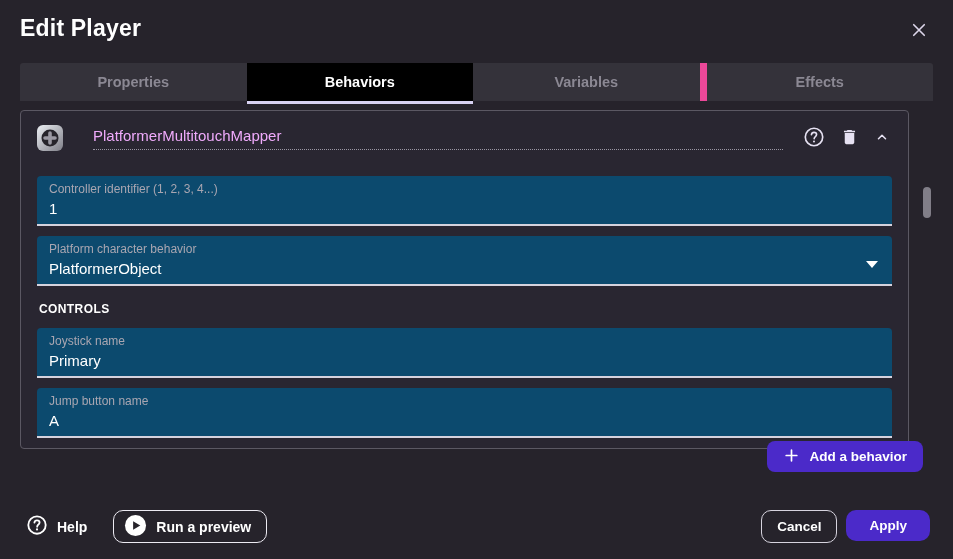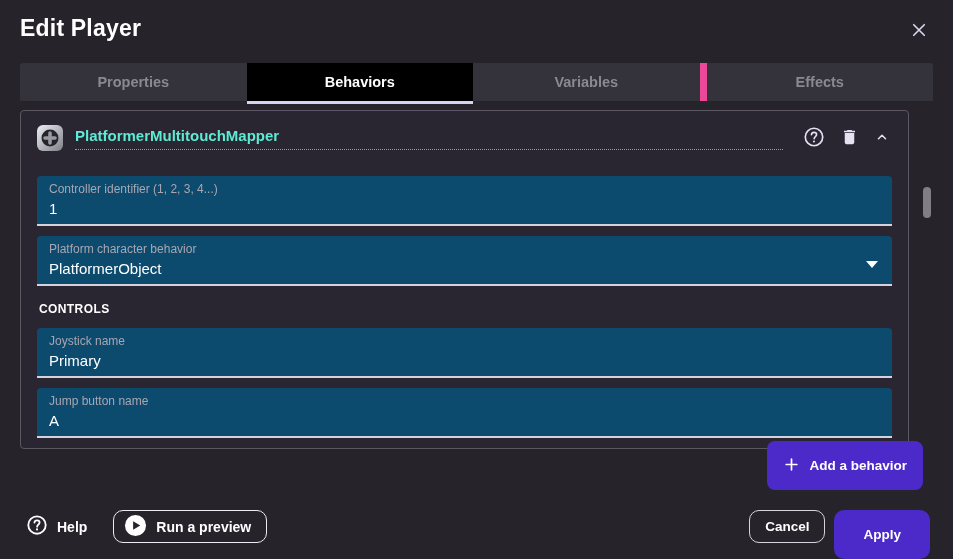--- a/index.html
+++ b/index.html
@@ -46,25 +46,25 @@
     margin: 9px 0 0 20px;
     width: 889px; height: 339px;
     border: 1px solid #5b5863;
     border-radius: 4px;
     background: #292631;
     padding: 12px 16px;
   }
   .card-header { display: flex; align-items: center; height: 30px; }
   .behavior-icon { width: 26px; height: 26px; flex: 0 0 auto; }
   .behavior-name {
-    flex: 1; margin: 0 18px 0 12px;
-    font-size: 15px; color: #5eead4;
+    flex: 1; margin: 0 18px 0 30px;
+    font-size: 15px; color: #f0abfc;
     border-bottom: 1px dotted #9a96a3;
     padding-bottom: 5px;
-    white-space: nowrap; overflow: hidden; font-weight: bold;
+    white-space: nowrap; overflow: hidden;
   }
   .card-actions { display: flex; align-items: center; gap: 11px; }
   .icon-btn { background: none; border: none; cursor: pointer; display: flex; align-items: center; justify-content: center; padding: 2px; }
 
   .fields { margin-top: 23px; }
   .field {
     background: #0c4a6e;
     border-radius: 4px 4px 0 0;
     border-bottom: 2px solid #d5d2dd;
     padding: 6px 12px 5px 12px;
@@ -88,21 +88,21 @@
     width: 8px; height: 31px; border-radius: 4px;
     background: #817e88; cursor: grab;
   }
 
   
   .add-row { position: absolute; right: 30px; top: 441px; }
   .btn { font-family: "Liberation Sans", sans-serif; font-weight: bold; cursor: pointer; }
   .btn-primary {
     background: #4b2ac9; color: #fff; border: none;
     border-radius: 8px; font-size: 13.5px;
-    height: 49px; padding: 0 16px;
+    height: 31px; padding: 0 16px;
     display: inline-flex; align-items: center; gap: 9px;
   }
 
   
   .footer {
     position: absolute; left: 0; right: 0; bottom: 0;
     height: 54px; padding: 0 23px 0 26px;
     display: flex; align-items: flex-start;
   }
   .help-group { display: flex; align-items: center; gap: 9px; height: 33px; margin-top: 5px; cursor: pointer; background: none; border: none; }
@@ -110,21 +110,21 @@
   .btn-outline {
     background: none; color: #fff; border: 1px solid #eceaf2;
     border-radius: 10px; font-size: 14px;
     height: 33px; padding: 8px 15px;
     display: inline-flex; align-items: center; gap: 9px;
     margin-top: 5px;
   }
   .preview-btn { margin-left: 26px; padding-left: 10px; }
   .footer-right { margin-left: auto; display: flex; gap: 9px; }
   .btn-cancel { border-color: #d6d3de; font-size: 13.5px; }
-  .btn-apply { border-radius: 10px; margin-top: 5px; font-size: 13.5px; padding: 0 29px; }
+  .btn-apply { border-radius: 10px; margin-top: 5px; font-size: 13.5px; padding: 0 23px; }
 </style>
 </head>
 <body>
 
 <div class="dlg-header">
   <div class="dlg-title">Edit Player</div>
   <button class="close-btn">
     <span>
       <svg width="18" height="18" viewBox="0 0 24 24">
           <path d="M5 5l14 14M19 5L5 19" stroke="#dcd6ea" stroke-width="2.2" stroke-linecap="round"></path>

